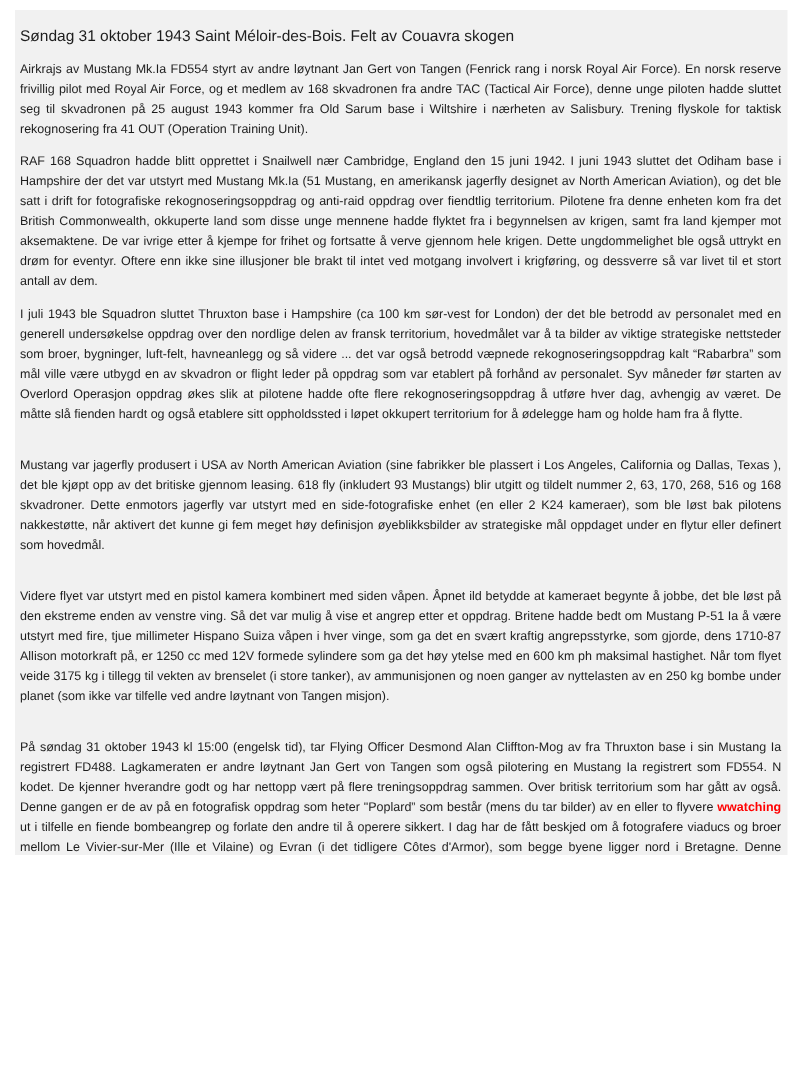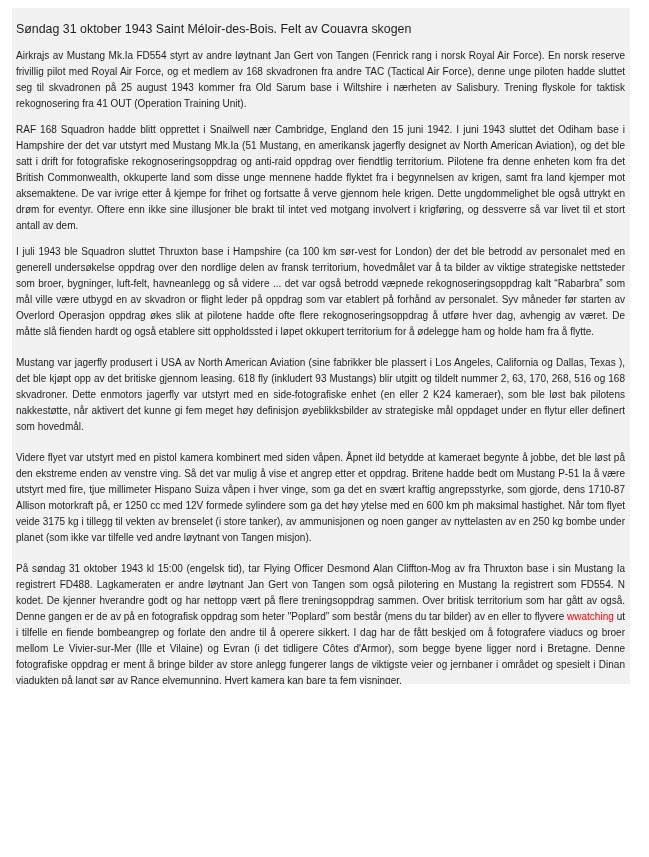--- a/index.html
+++ b/index.html
@@ -30,24 +30,25 @@
     color: #1d1d1d;
   }
   .doc-para {
     margin: 0 0 10px 0;
     font-size: 10px;
     line-height: 16px;
     color: #1d1d1d;
     text-align: justify;
   }
   .gap-large {
-    margin-top: 15px;
+    margin-top: 25px;
   }
   .red-word {
     color: #ff0000;
+    font-weight: bold;
   }
 </style>
 </head>
 <body style="background: rgb(255, 255, 255);">
 
 <div class="page-panel" style="background: rgb(241, 241, 241); color: rgb(29, 29, 29);">
 
   <p class="doc-title">Søndag 31 oktober 1943 Saint Méloir-des-Bois. Felt av Couavra skogen</p>
 
   <p class="doc-para">Airkrajs av Mustang Mk.Ia FD554 styrt av andre løytnant Jan Gert von Tangen (Fenrick rang i norsk Royal Air Force). En norsk reserve frivillig pilot med Royal Air Force, og et medlem av 168 skvadronen fra andre TAC (Tactical Air Force), denne unge piloten hadde sluttet seg til skvadronen på 25 august 1943 kommer fra Old Sarum base i Wiltshire i nærheten av Salisbury. Trening flyskole for taktisk rekognosering fra 41 OUT (Operation Training Unit).</p>

